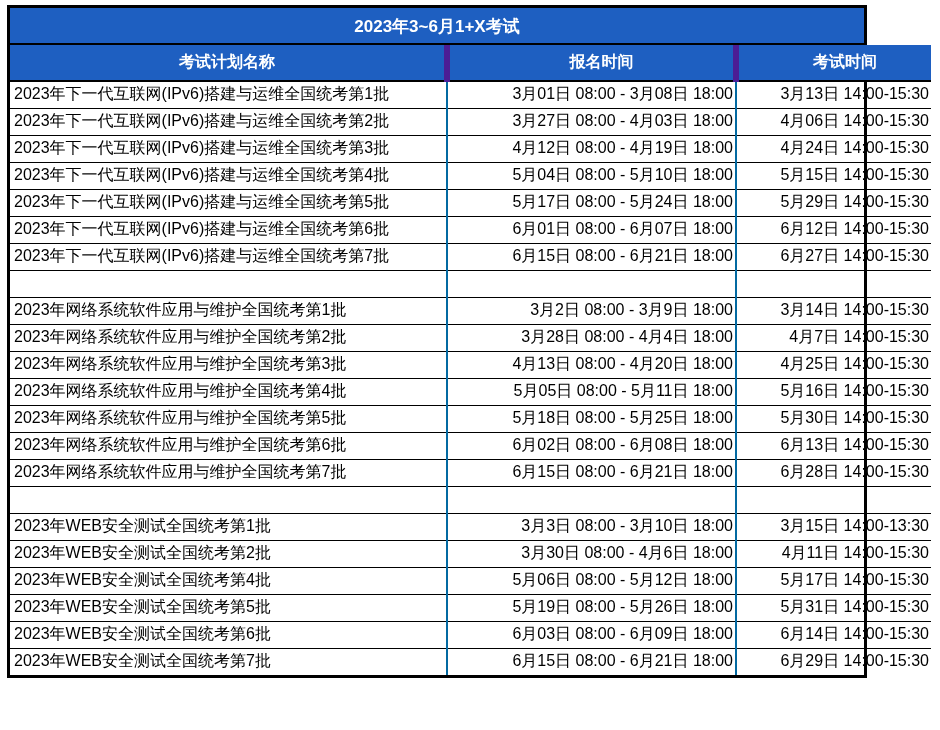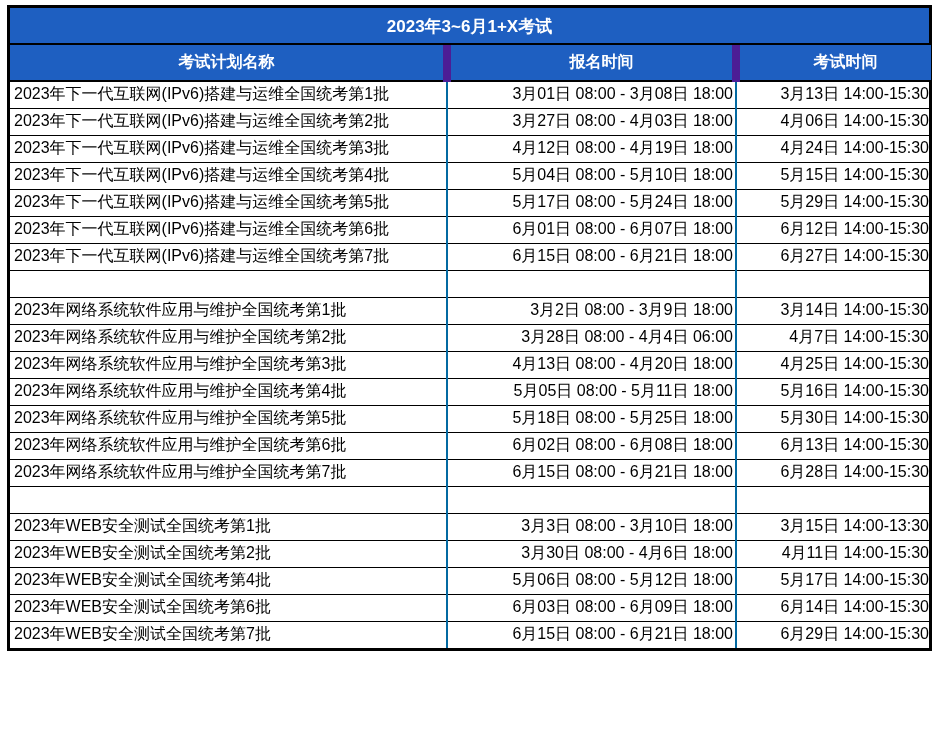--- a/index.html
+++ b/index.html
@@ -5,21 +5,21 @@
   * { margin: 0; padding: 0; box-sizing: border-box; }
   html, body {
     width: 940px;
     background: #ffffff;
     font-family: "Liberation Sans", "DejaVu Sans", sans-serif;
   }
   .sheet {
     position: absolute;
     left: 7px;
     top: 5px;
-    width: 925px;
+    width: 860px;
     border: 3px solid #000000;
     background: #ffffff;
   }
   .title-bar {
     height: 37px;
     line-height: 37px;
     background: #1E5FC1;
     color: #ffffff;
     font-size: 17px;
     font-weight: bold;
@@ -38,21 +38,21 @@
     height: 36px;
     background: #1E5FC1;
     color: #ffffff;
     font-size: 16px;
     font-weight: bold;
     text-align: center;
     vertical-align: middle;
     border-bottom: 2px solid #000000;
     margin-top: 36px;
   }
-  thead th + th { border-left: 8px solid #4c1d95; padding-left: 20px; }
+  thead th + th { border-left: 6px solid #4c1d95; padding-left: 20px; }
   tbody td {
     height: 27px;
     font-size: 16px;
     color: #000000;
     text-align: left;
     vertical-align: middle;
     padding: 0 2px 0 4px;
     border-bottom: 1px solid #000000;
     white-space: nowrap;
     overflow: hidden;
@@ -128,21 +128,21 @@
   </tr>
 
   <tr>
     <td>2023年网络系统软件应用与维护全国统考第1批</td>
     <td>3月2日 08:00 - 3月9日 18:00</td>
     <td>3月14日 14:00-15:30</td>
   </tr>
 
   <tr>
     <td>2023年网络系统软件应用与维护全国统考第2批</td>
-    <td>3月28日 08:00 - 4月4日 06:00</td>
+    <td>3月28日 08:00 - 4月4日 18:00</td>
     <td>4月7日 14:00-15:30</td>
   </tr>
 
   <tr>
     <td>2023年网络系统软件应用与维护全国统考第3批</td>
     <td>4月13日 08:00 - 4月20日 18:00</td>
     <td>4月25日 14:00-15:30</td>
   </tr>
 
   <tr>
@@ -187,20 +187,25 @@
     <td>4月11日 14:00-15:30</td>
   </tr>
 
 
   <tr>
     <td>2023年WEB安全测试全国统考第4批</td>
     <td>5月06日 08:00 - 5月12日 18:00</td>
     <td>5月17日 14:00-15:30</td>
   </tr>
 
+  <tr>
+    <td>2023年WEB安全测试全国统考第5批</td>
+    <td>5月19日 08:00 - 5月26日 18:00</td>
+    <td>5月31日 14:00-15:30</td>
+  </tr>
 
   <tr>
     <td>2023年WEB安全测试全国统考第6批</td>
     <td>6月03日 08:00 - 6月09日 18:00</td>
     <td>6月14日 14:00-15:30</td>
   </tr>
 
   <tr>
     <td>2023年WEB安全测试全国统考第7批</td>
     <td>6月15日 08:00 - 6月21日 18:00</td>

